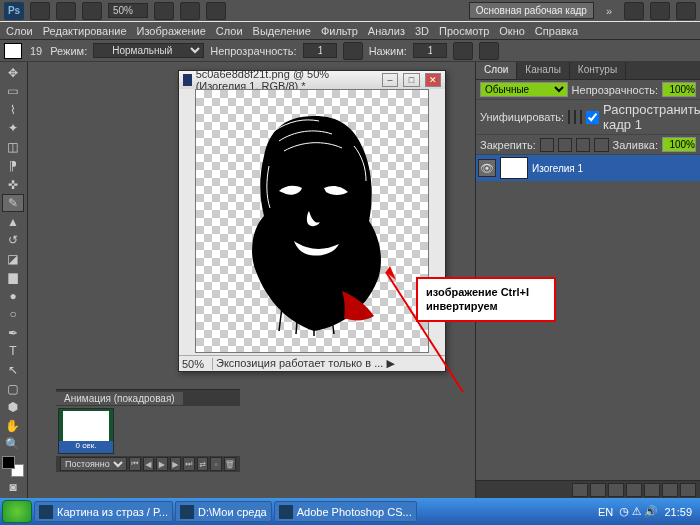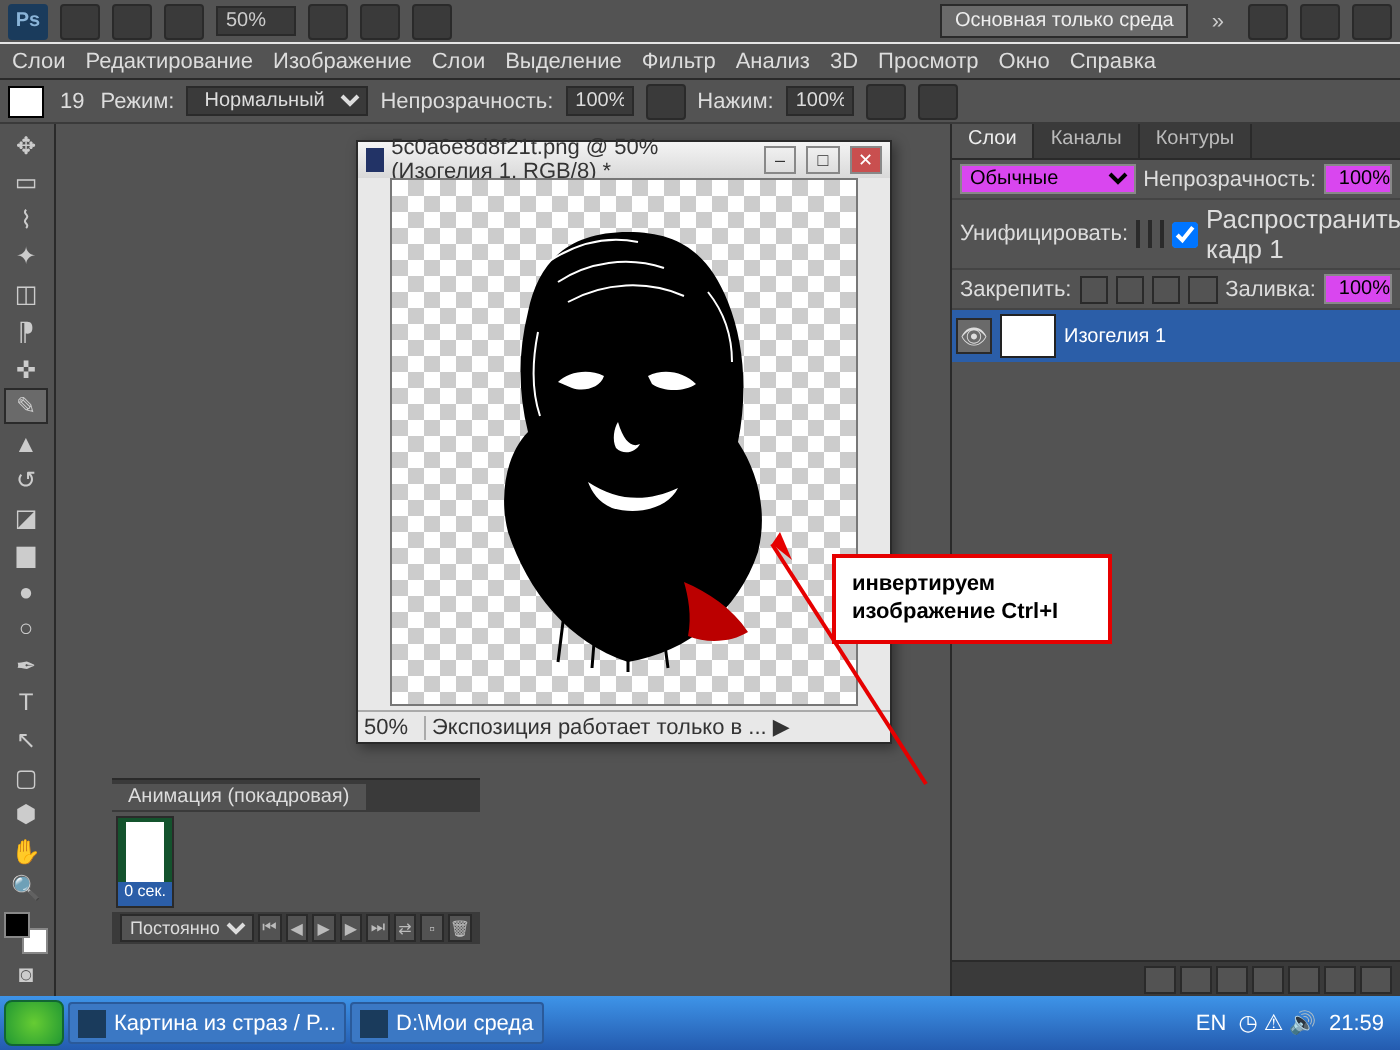--- a/index.html
+++ b/index.html
@@ -7,21 +7,21 @@
 .topbar { height:22px; background:#535353; display:flex; align-items:center; padding:0 4px; gap:6px; border-bottom:1px solid #e5e5e5; }
 .ps-logo { width:20px; height:18px; background:#1a3b5c; color:#8ab4d8; font-weight:bold; display:flex; align-items:center; justify-content:center; border-radius:2px; font-size:10px; }
 .top-icon { width:20px; height:18px; background:#3a3a3a; border:1px solid #2a2a2a; border-radius:2px; }
 .zoom-sel { background:#3a3a3a; color:#ccc; border:1px solid #2a2a2a; padding:1px 14px 1px 4px; font-size:10px; }
 .workspace-btn { margin-left:auto; background:#6a6a6a; border:1px solid #2a2a2a; color:#eee; padding:2px 6px; font-size:10px; }
 .chev { color:#ccc; padding:0 6px; }
 .menubar { height:18px; background:#535353; display:flex; align-items:center; padding:0 6px; gap:10px; color:#ddd; font-size:11px; border-bottom:1px solid #2a2a2a; }
 .menubar span { cursor:default; }
 .opts { height:22px; background:#535353; display:flex; align-items:center; padding:0 4px; gap:6px; color:#ddd; font-size:10px; border-bottom:1px solid #3a3a3a; }
 .opts .sw { width:18px; height:16px; background:#fff; border:1px solid #000; }
-.opts select,.opts input { background:#3a3a3a; color:#ddd; border:1px solid #2a2a2a; font-size:10px; padding:0 4px; height:15px; }
+.opts select,.opts input { background:#3a3a3a; color:#ddd; border:1px solid #2a2a2a; font-size:10px; padding:0 14px; height:15px; }
 .opts input { width:34px; text-align:right; }
 .main { position:absolute; top:62px; left:0; right:0; bottom:27px; display:flex; }
 .toolbox { width:28px; background:#535353; border-right:1px solid #2a2a2a; display:flex; flex-direction:column; padding:2px; gap:1px; }
 .tool { width:22px; height:18px; background:#535353; border:1px solid transparent; display:flex; align-items:center; justify-content:center; color:#ccc; font-size:12px; }
 .tool.sel { background:#6a6a6a; border:1px solid #2a2a2a; }
 .fgbg { position:relative; width:22px; height:22px; margin-top:2px; }
 .fgbg .f { position:absolute; top:0; left:0; width:13px; height:13px; background:#000; border:1px solid #888; }
 .fgbg .b { position:absolute; bottom:0; right:0; width:13px; height:13px; background:#fff; border:1px solid #888; }
 .canvas-area { flex:1; background:#535353; position:relative; }
 .docwin { position:absolute; top:8px; left:150px; width:268px; height:302px; background:#e8e8e8; border:1px solid #2a2a2a; box-shadow:2px 2px 6px rgba(0,0,0,.4); }
@@ -35,34 +35,34 @@
 .doc-status { position:absolute; bottom:0; left:0; right:0; height:16px; background:#e8e8e8; border-top:1px solid #aaa; display:flex; align-items:center; font-size:9px; color:#333; }
 .doc-status .zb { width:34px; border-right:1px solid #aaa; padding:0 3px; }
 .doc-status .msg { flex:1; padding:0 3px; white-space:nowrap; overflow:hidden; }
 .annot { position:absolute; top:215px; left:388px; width:140px; border:2px solid #e60000; background:#fff; padding:6px 8px; font-size:12px; color:#000; font-weight:bold; line-height:1.3; }
 .arrow { position:absolute; top:200px; left:350px; width:90px; height:140px; pointer-events:none; }
 .right-panels { width:225px; background:#535353; border-left:1px solid #2a2a2a; display:flex; flex-direction:column; }
 .tabs { height:18px; display:flex; background:#3a3a3a; border-bottom:1px solid #2a2a2a; }
 .tab { padding:2px 8px; color:#bbb; font-size:10px; border-right:1px solid #2a2a2a; }
 .tab.act { background:#535353; color:#eee; }
 .panel-row { display:flex; align-items:center; padding:2px 4px; gap:4px; color:#ddd; font-size:10px; border-bottom:1px solid #444; }
-.panel-row select,.panel-row input { background:#d946ef; color:#000; border:1px solid #888; font-size:10px; height:15px; }
+.panel-row select,.panel-row input { background:#84cc16; color:#000; border:1px solid #888; font-size:10px; height:15px; }
 .panel-row input[type=text] { width:34px; text-align:right; }
 .layers-list { flex:1; background:#535353; }
 .layer { height:26px; background:#2b5ea8; display:flex; align-items:center; padding:0 2px; gap:4px; }
 .eye { width:18px; height:18px; background:#6a6a6a; border:1px solid #2a2a2a; display:flex; align-items:center; justify-content:center; color:#ddd; }
 .thumb { width:28px; height:22px; background:#fff; border:1px solid #222; }
 .layer-name { color:#fff; font-size:10px; }
 .panel-bottom { height:18px; background:#3a3a3a; border-top:1px solid #2a2a2a; display:flex; justify-content:flex-end; align-items:center; gap:2px; padding:0 4px; }
 .pb-ico { width:16px; height:14px; background:#535353; border:1px solid #2a2a2a; }
 .anim-panel { position:absolute; left:28px; right:235px; bottom:27px; height:82px; background:#535353; border-top:1px solid #2a2a2a; }
 .anim-tab { height:16px; background:#3a3a3a; display:flex; align-items:center; }
 .anim-tab span { background:#535353; color:#ddd; padding:1px 8px; font-size:10px; }
 .anim-body { display:flex; height:50px; padding:2px; gap:2px; }
-.frame { width:29px; background:#14532d; border:1px solid #2a2a2a; position:relative; }
+.frame { width:56px; background:#14532d; border:1px solid #2a2a2a; position:relative; }
 .frame .fthumb { position:absolute; top:2px; left:4px; right:4px; height:30px; background:#fff; }
 .frame .flbl { position:absolute; bottom:0; left:0; right:0; height:12px; background:#2b5ea8; color:#fff; font-size:8px; text-align:center; }
 .anim-ctrl { height:16px; background:#3a3a3a; display:flex; align-items:center; padding:0 4px; gap:2px; }
 .anim-ctrl select { background:#535353; color:#ddd; border:1px solid #2a2a2a; font-size:9px; height:14px; }
 .anim-ctrl .btn { width:16px; height:14px; background:#535353; border:1px solid #2a2a2a; color:#bbb; font-size:8px; display:flex; align-items:center; justify-content:center; }
 .taskbar { position:absolute; bottom:0; left:0; right:0; height:27px; background:linear-gradient(#3e94e8,#245baf); display:flex; align-items:center; padding:0 2px; gap:2px; }
 .start { width:30px; height:23px; background:radial-gradient(circle,#6c3,#293); border-radius:4px; border:1px solid #163; }
 .task { height:21px; background:#3b78c4; border:1px solid #2a5a9a; color:#fff; font-size:10px; padding:0 4px; display:flex; align-items:center; gap:4px; border-radius:2px; }
 .task .ti { width:14px; height:14px; background:#1a3b5c; }
 .tray { margin-left:auto; display:flex; align-items:center; gap:6px; color:#fff; font-size:10px; padding:0 6px; }
@@ -72,21 +72,21 @@
 
 <div class="topbar">
   <div class="ps-logo">Ps</div>
   <div class="top-icon"></div>
   <div class="top-icon"></div>
   <div class="top-icon"></div>
   <span class="zoom-sel">50%</span>
   <div class="top-icon"></div>
   <div class="top-icon"></div>
   <div class="top-icon"></div>
-  <button class="workspace-btn">Основная только среда</button>
+  <button class="workspace-btn">Основная рабочая кадр</button>
   <span class="chev">»</span>
   <div class="top-icon"></div>
   <div class="top-icon"></div>
   <div class="top-icon"></div>
 </div>
 
 <div class="menubar">
   <span>Слои</span>
   <span>Редактирование</span>
   <span>Изображение</span>
@@ -173,22 +173,22 @@
         <div class="zb">50%</div>
         <div class="msg">Экспозиция работает только в ...  ▶</div>
       </div>
     </div>
 
     <svg class="arrow">
       <line x1="85" y1="130" x2="8" y2="10" stroke="#e60000" stroke-width="2"></line>
       <polygon points="8,10 18,18 12,4" fill="#e60000"></polygon>
     </svg>
     <div class="annot">
+      <div>изображение Ctrl+I</div>
       <div>инвертируем</div>
-      <div>изображение Ctrl+I</div>
     </div>
 
     <div class="anim-panel">
       <div class="anim-tab">
           <span>Анимация (покадровая)</span>
         </div>
       <div class="anim-body">
         <div class="frame">
           <div class="fthumb"></div>
           <div class="flbl">0 сек.</div>
@@ -258,18 +258,22 @@
 <div class="taskbar">
   <div class="start"></div>
   <div class="task">
       <div class="ti"></div>
       <span>Картина из страз / P...</span>
     </div>
   <div class="task">
       <div class="ti"></div>
       <span>D:\Мои среда</span>
     </div>
+  <div class="task">
+      <div class="ti"></div>
+      <span>Adobe Photoshop CS...</span>
+    </div>
   <div class="tray">
     <span>EN</span>
     <span>◷ ⚠ 🔊</span>
     <span>21:59</span>
   </div>
 </div>
 
 </body></html>

